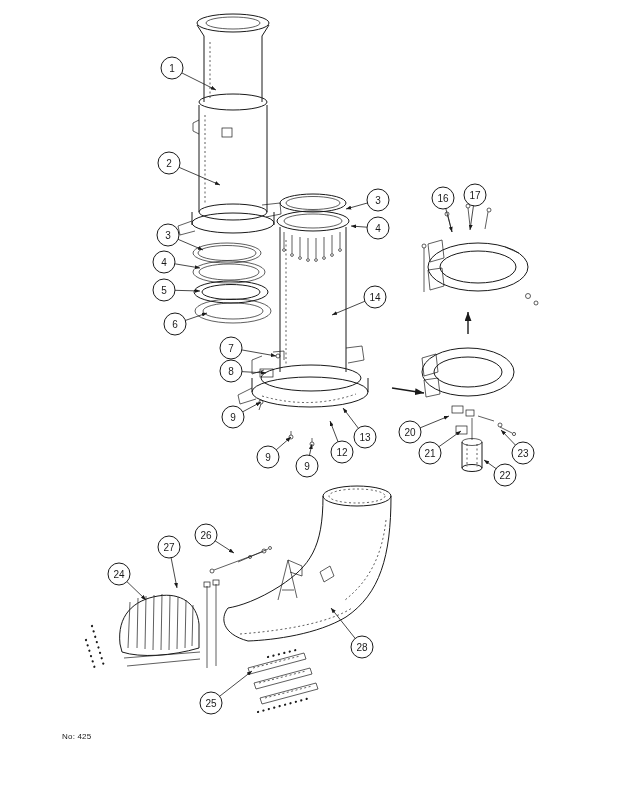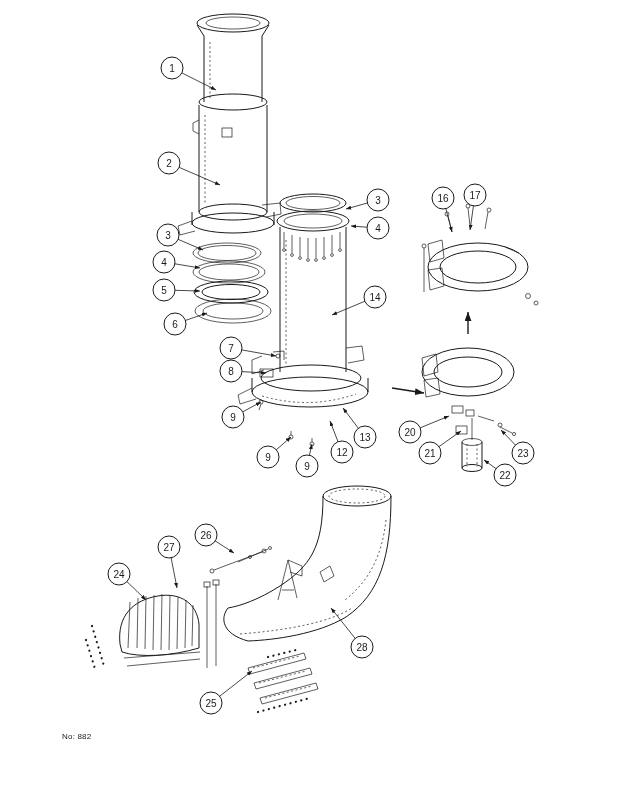--- a/index.html
+++ b/index.html
@@ -314,15 +314,15 @@
         </g>
         <g>
           <line x1="362" y1="647" x2="331" y2="608" class="leader" marker-end="url(#arrowhead)"></line>
           <circle cx="362" cy="647" r="11" class="callout-circle"></circle>
           <text x="362" y="650.5" class="callout-text">28</text>
         </g>
       </g>
   </svg>
 
   <div id="footer">
-    <div>No: 882</div>
+    <div>No: 425</div>
   </div>
 </div>
 
 </body></html>

